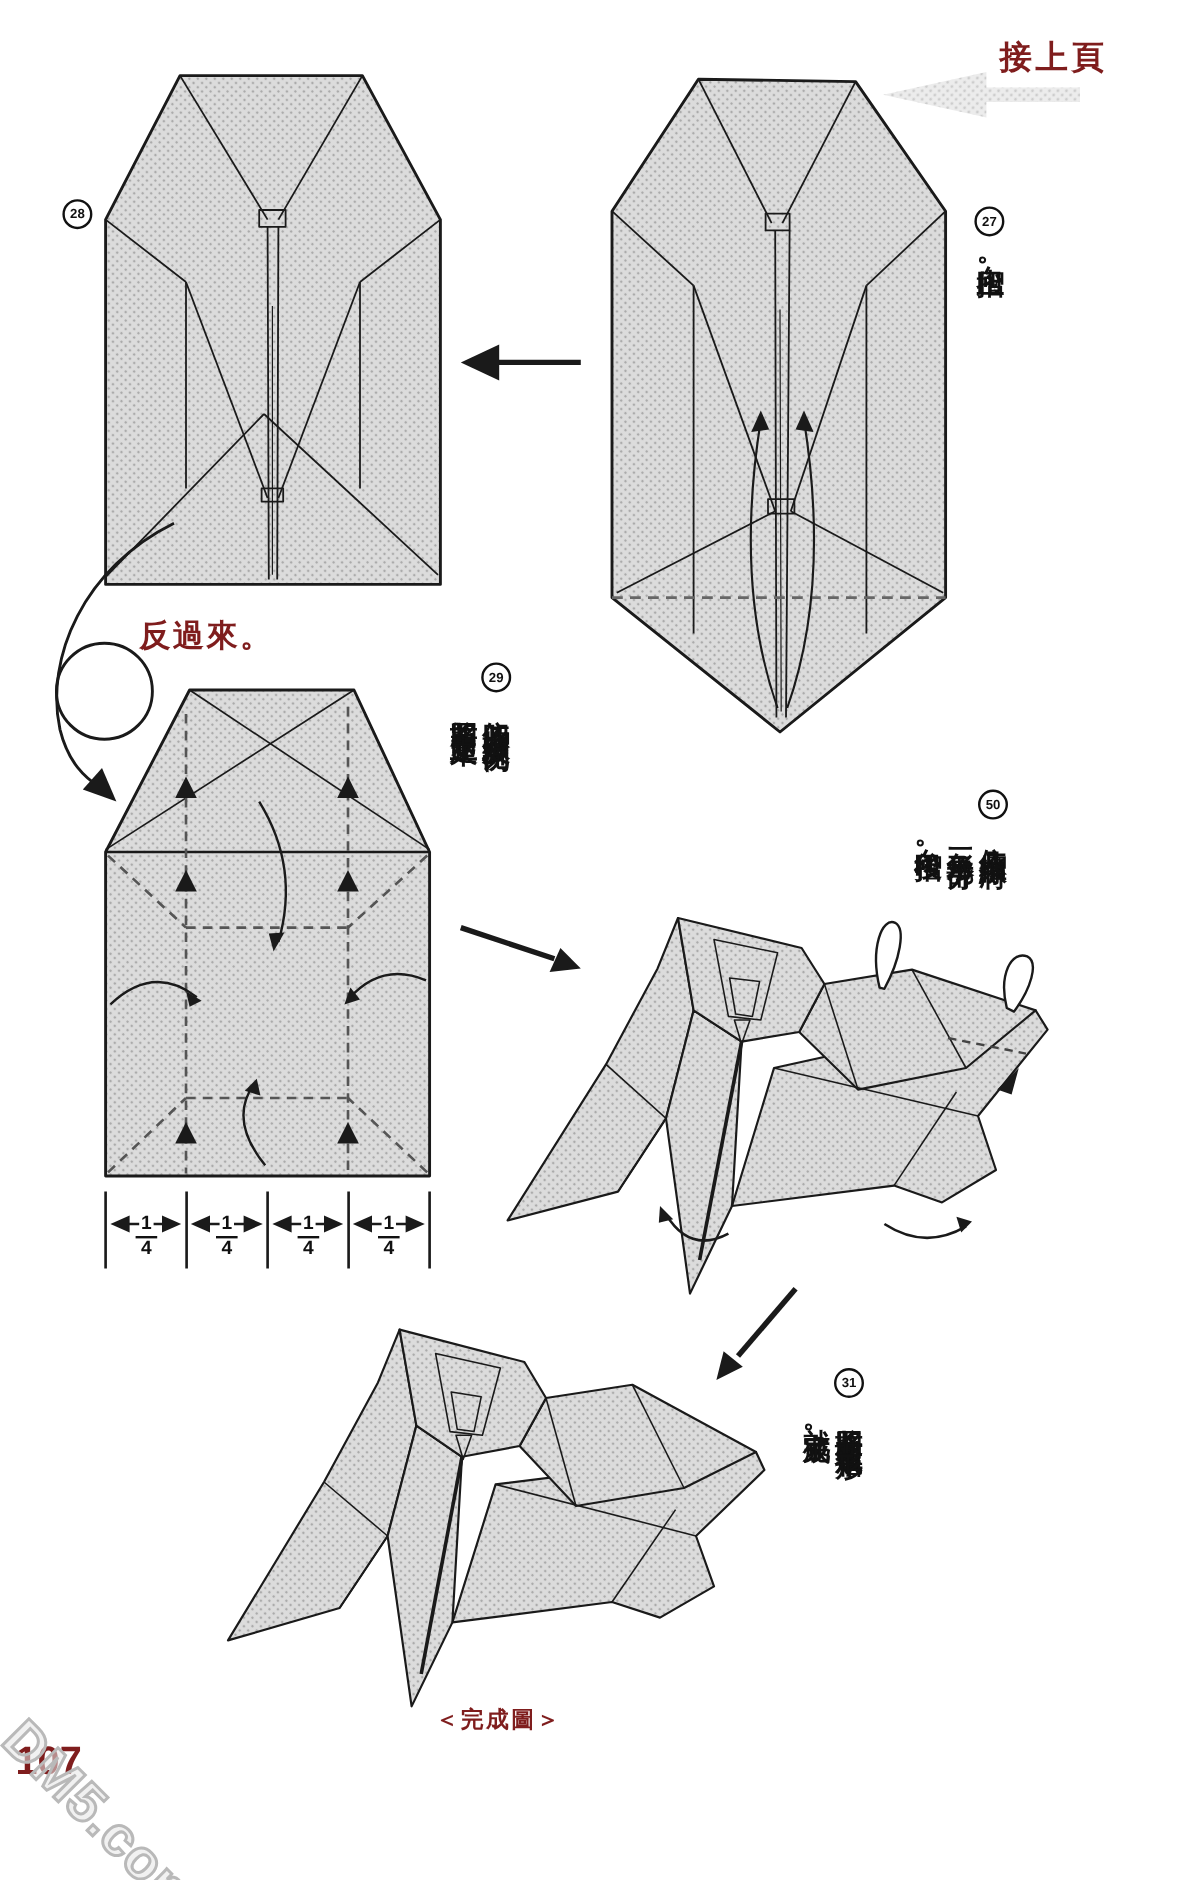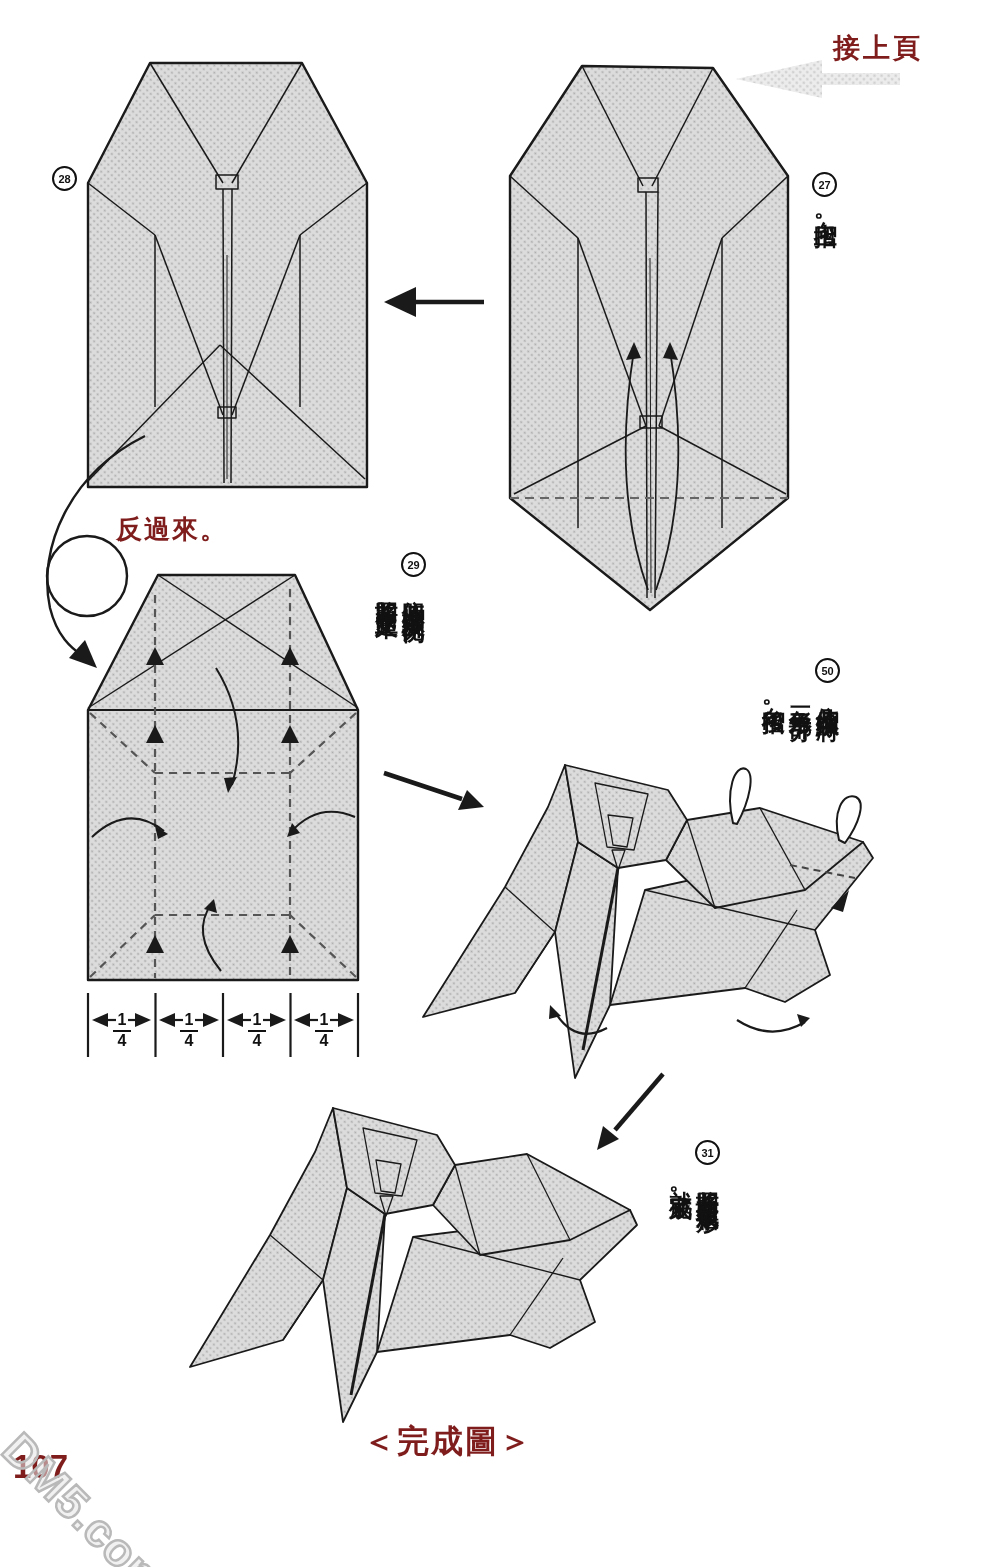--- a/index.html
+++ b/index.html
@@ -15,21 +15,21 @@
   }
   .vtext p{margin:0;padding:0;}
   .badge{
     position:absolute;width:25px;height:25px;border:2.2px solid #111;border-radius:50%;
     background:#fff;display:flex;align-items:center;justify-content:center;
     font-size:11px;font-weight:800;box-sizing:border-box;letter-spacing:0;
   }
   .frac{position:absolute;width:28px;text-align:center;font-weight:800;font-size:16px;line-height:1.05;color:#111;}
   .frac .num{display:block;width:18px;margin:0 auto;padding-bottom:1px;border-bottom:2.5px solid #111;}
   .frac .den{display:block;padding-top:1px;}
-  #caption{font-size:32px;letter-spacing:2px;}
+  #caption{font-size:19px;letter-spacing:2px;}
   #continued{font-size:27px;letter-spacing:3px;}
   #pagenum{font-size:33px;font-weight:800;text-align:center;}
   #watermark{
     position:absolute;left:30px;top:1422px;transform:rotate(45deg);transform-origin:left top;
     font-size:46px;font-weight:800;letter-spacing:1px;
     color:rgba(230,230,230,.55);-webkit-text-stroke:2.5px #b9b9b9;white-space:nowrap;
   }
   svg{position:absolute;display:block;}
 </style>
 </head>

